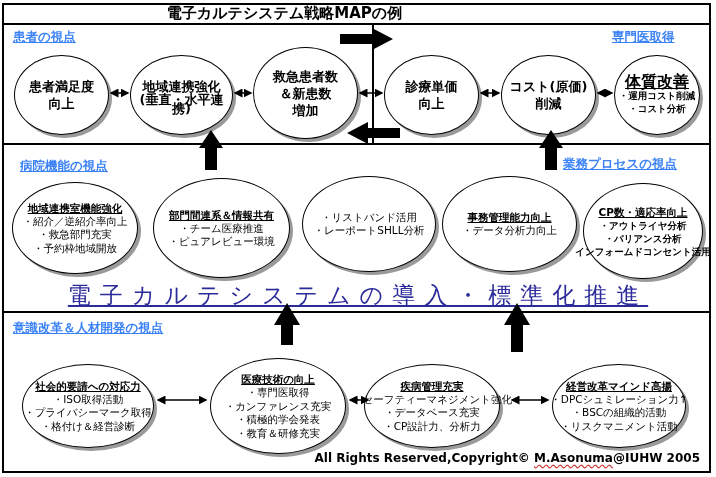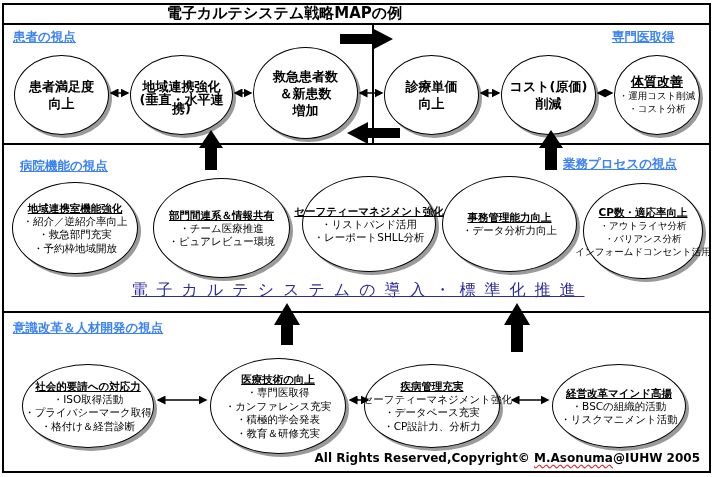--- a/index.html
+++ b/index.html
@@ -14,23 +14,23 @@
   .vline { position:absolute; width:2px; background:#000; }
   .persp { position:absolute; color:#3b82f6; font-weight:bold; font-size:12.5px;
            text-decoration:underline; }
   .node { position:absolute; border:1px solid #000; border-radius:50%; background:#fff;
           box-shadow:3px 3px 0 #9a9a9a; display:flex; flex-direction:column;
           align-items:center; justify-content:center; text-align:center; box-sizing:border-box; }
   .node .big { font-weight:bold; font-size:13px; line-height:17px; }
   .node .sub { font-weight:bold; font-size:13px; line-height:9px; }
   .node .head { font-weight:bold; font-size:10.5px; text-decoration:underline; line-height:14px; white-space:nowrap; }
   .node .item { font-size:10.5px; line-height:13.5px; white-space:nowrap; }
-  .node .item-s { font-size:9.5px; line-height:13px; white-space:nowrap; }
+  .node .item-s { font-size:9.5px; line-height:13px; white-space:nowrap;font-weight:bold; }
   .banner { position:absolute; left:0; width:716px; text-align:center; top:280px;
-            color:#2b2b9a; font-size:16px; letter-spacing:9px; text-decoration:underline; }
+            color:#2b2b9a; font-size:23px; letter-spacing:9px; text-decoration:underline; }
   .copyright { position:absolute; right:16px; top:451px; font-weight:bold; font-size:12px; }
   .copyright .name { text-decoration:underline wavy #c33; text-underline-offset:2px; }
   svg.arrows { position:absolute; left:0; top:0; }
 </style>
 </head>
 <body>
 
 <div class="frame"></div>
 <div class="title">電子カルテシステム戦略MAPの例</div>
 <div class="title-rule"></div>
@@ -60,38 +60,37 @@
 </div>
 <div class="node" style="left:384px; top:55px; width:95px; height:80px">
   <div class="big">診療単価</div>
   <div class="big">向上</div>
 </div>
 <div class="node" style="left:501px; top:55px; width:95px; height:80px">
   <div class="big">コスト(原価)</div>
   <div class="big">削減</div>
 </div>
 <div class="node" style="left:614px; top:55px; width:86px; height:80px">
-  <div class="head" style="font-size:13px">体質改善</div>
+  <div class="head" style="font-size:16px">体質改善</div>
   <div class="item-s">・運用コスト削減</div>
   <div class="item-s">・コスト分析</div>
 </div>
 
 <div class="node" style="left:12px; top:182px; width:126px; height:92px">
   <div class="head">地域連携室機能強化</div>
   <div class="item">・紹介／逆紹介率向上</div>
   <div class="item">・救急部門充実</div>
   <div class="item">・予約枠地域開放</div>
 </div>
 <div class="node" style="left:153px; top:178px; width:137px; height:100px">
   <div class="head">部門間連系＆情報共有</div>
   <div class="item">・チーム医療推進</div>
   <div class="item">・ピュアレビュー環境</div>
 </div>
 <div class="node" style="left:302px; top:176px; width:134px; height:96px">
-  <div class="head">セーフティーマネジメント強化</div>
   <div class="item">・リストバンド活用</div>
   <div class="item">・レーポートSHLL分析</div>
 </div>
 <div class="node" style="left:442px; top:176px; width:135px; height:96px">
   <div class="head">事務管理能力向上</div>
   <div class="item">・データ分析力向上</div>
 </div>
 <div class="node" style="left:583px; top:183px; width:120px; height:96px">
   <div class="head">CP数・適応率向上</div>
   <div class="item-s">・アウトライヤ分析</div>
@@ -115,20 +114,21 @@
   <div class="item">・教育＆研修充実</div>
 </div>
 <div class="node" style="left:364px; top:364px; width:136px; height:84px">
   <div class="head">疾病管理充実</div>
   <div class="item">・セーフティーマネジメント強化</div>
   <div class="item">・データベース充実</div>
   <div class="item">・CP設計力、分析力</div>
 </div>
 <div class="node" style="left:552px; top:364px; width:134px; height:84px">
   <div class="head">経営改革マインド高揚</div>
+  <div class="item">・DPCシュミレーション力↑</div>
   <div class="item">・BSCの組織的活動</div>
   <div class="item">・リスクマニメント活動</div>
 </div>
 
 <svg class="arrows" width="716" height="477">
   <defs>
     <marker id="ah" markerWidth="6" markerHeight="6" refX="5" refY="3" orient="auto">
       <path d="M0,0 L6,3 L0,6 z" fill="#000"></path>
     </marker>
     <marker id="at" markerWidth="6" markerHeight="6" refX="1" refY="3" orient="auto">

